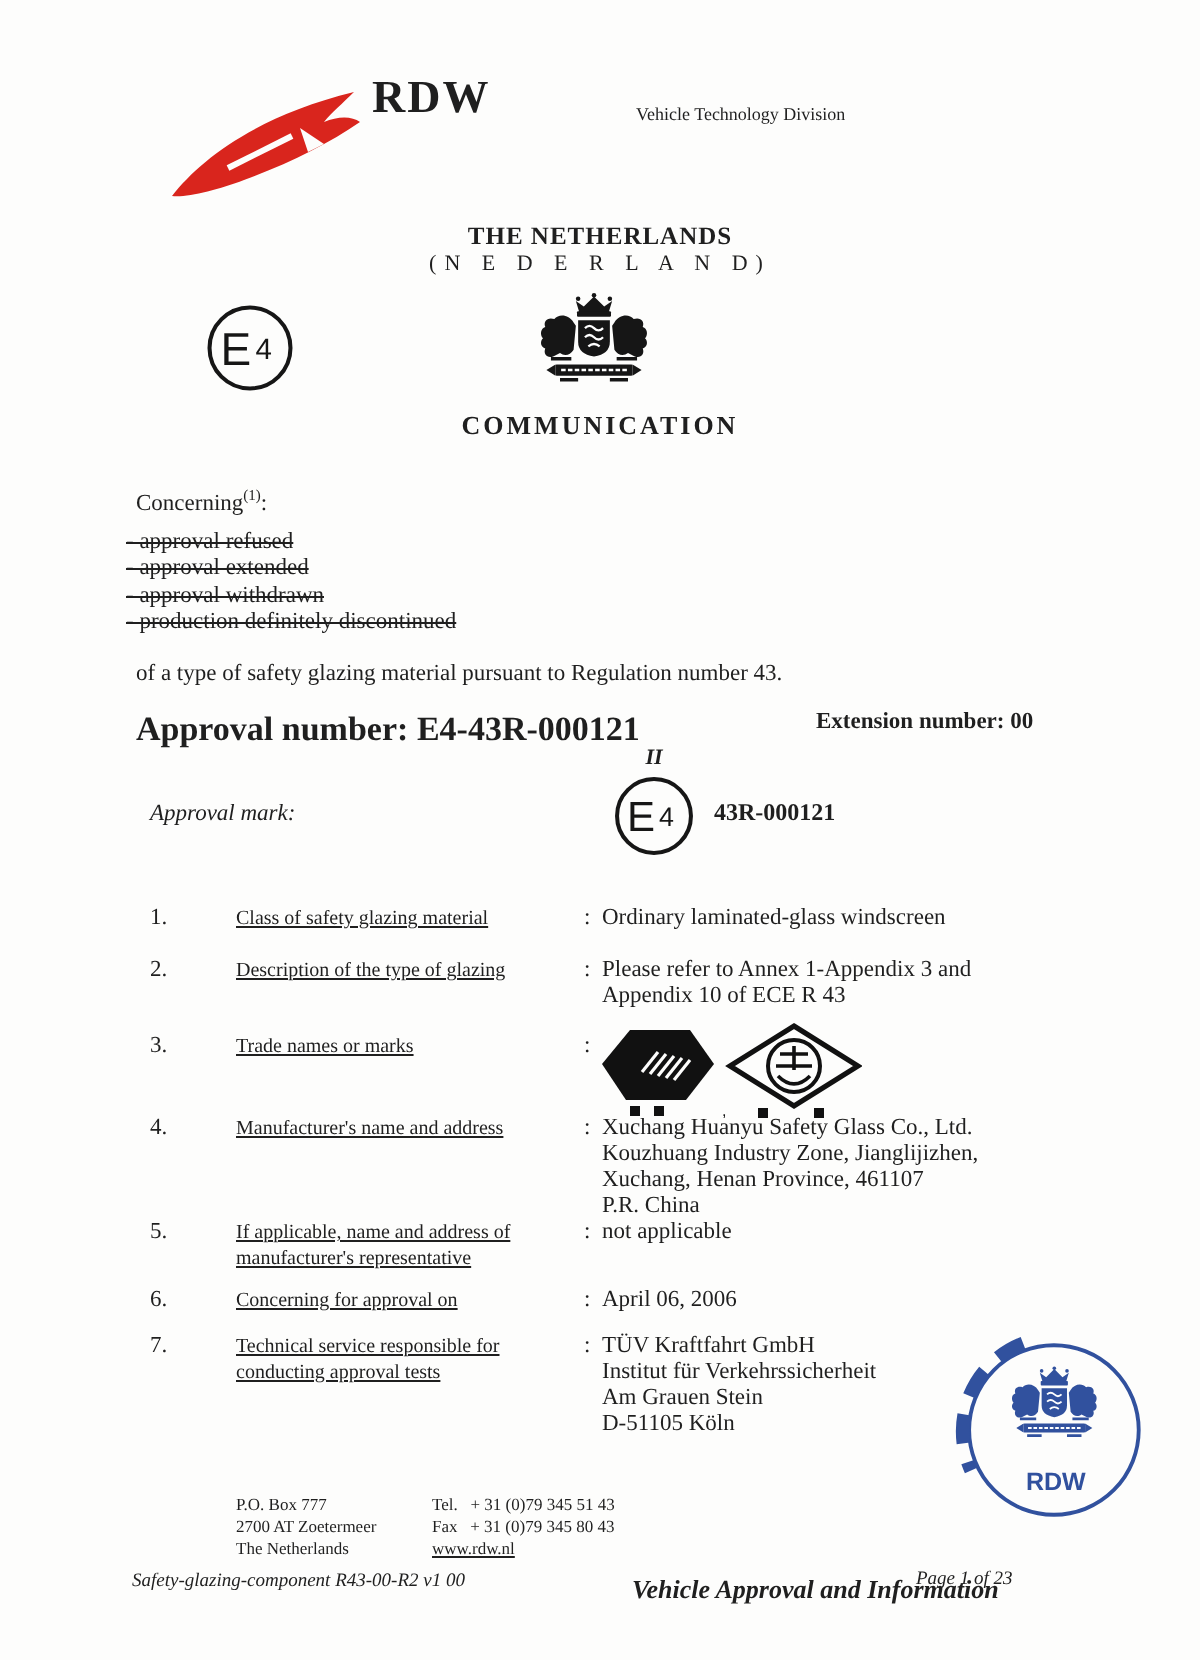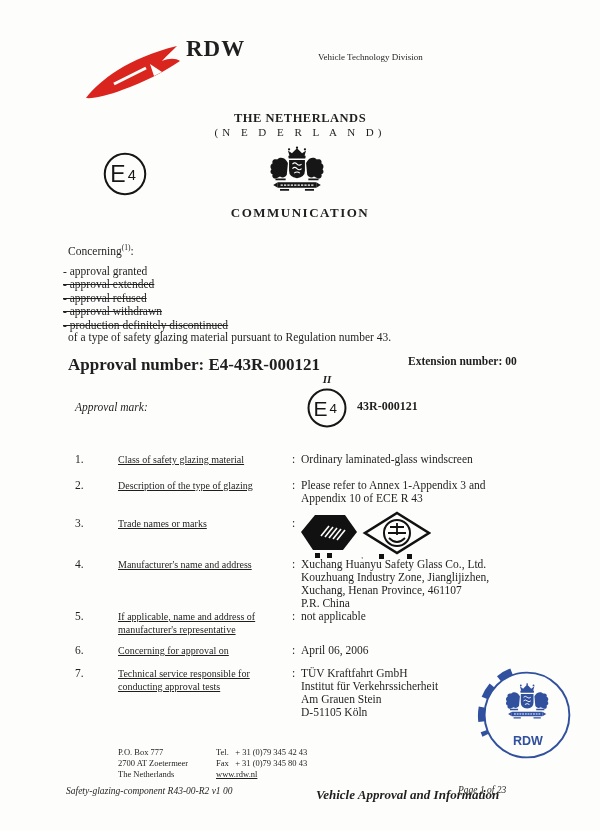--- a/index.html
+++ b/index.html
@@ -115,23 +115,22 @@
   <svg class="abs emblem" viewBox="0 0 120 90">
     <use href="#coa-g"></use>
   </svg>
 
   <div class="abs heading center">COMMUNICATION</div>
 
   <div class="abs concerning-line">
     <span>Concerning</span><sup>(1)</sup><span>:</span>
   </div>
   <div class="abs options">
-    <div>- approval granted</div>
+    <div class="struck">- approval refused</div>
     <div class="struck">- approval extended</div>
-    <div class="struck">- approval refused</div>
     <div class="struck">- approval withdrawn</div>
     <div class="struck">- production definitely discontinued</div>
   </div>
   <div class="abs subject">of a type of safety glazing material pursuant to Regulation number 43.</div>
 
   <div class="abs appr-num">
     <span>Approval number:</span>&nbsp;<span>E4-43R-000121</span>
   </div>
   <div class="abs ext-num">
     <span>Extension number:</span>&nbsp;<span>00</span>
@@ -227,21 +226,21 @@
     <g transform="translate(28,22) scale(0.47)">
         <use href="#coa-g"></use>
       </g>
     <text x="57" y="86" text-anchor="middle" font-size="13" font-weight="bold" fill="currentColor">RDW</text>
   </svg>
 
   <div class="abs f-address pre">P.O. Box 777
 2700 AT Zoetermeer
 The Netherlands</div>
   <div class="abs f-tel">
-    <div class="prews">Tel.   + 31 (0)79 345 42 43</div>
+    <div class="prews">Tel.   + 31 (0)79 345 51 43</div>
     <div class="prews">Fax   + 31 (0)79 345 80 43</div>
   </div>
   <a class="abs f-web" href="#">www.rdw.nl</a>
   <div class="abs tagline">Vehicle Approval and Information</div>
   <div class="abs doc-ref">Safety-glazing-component R43-00-R2 v1 00</div>
   <div class="abs page-num">Page 1 of 23</div>
 
 </div>
 
 </body></html>

